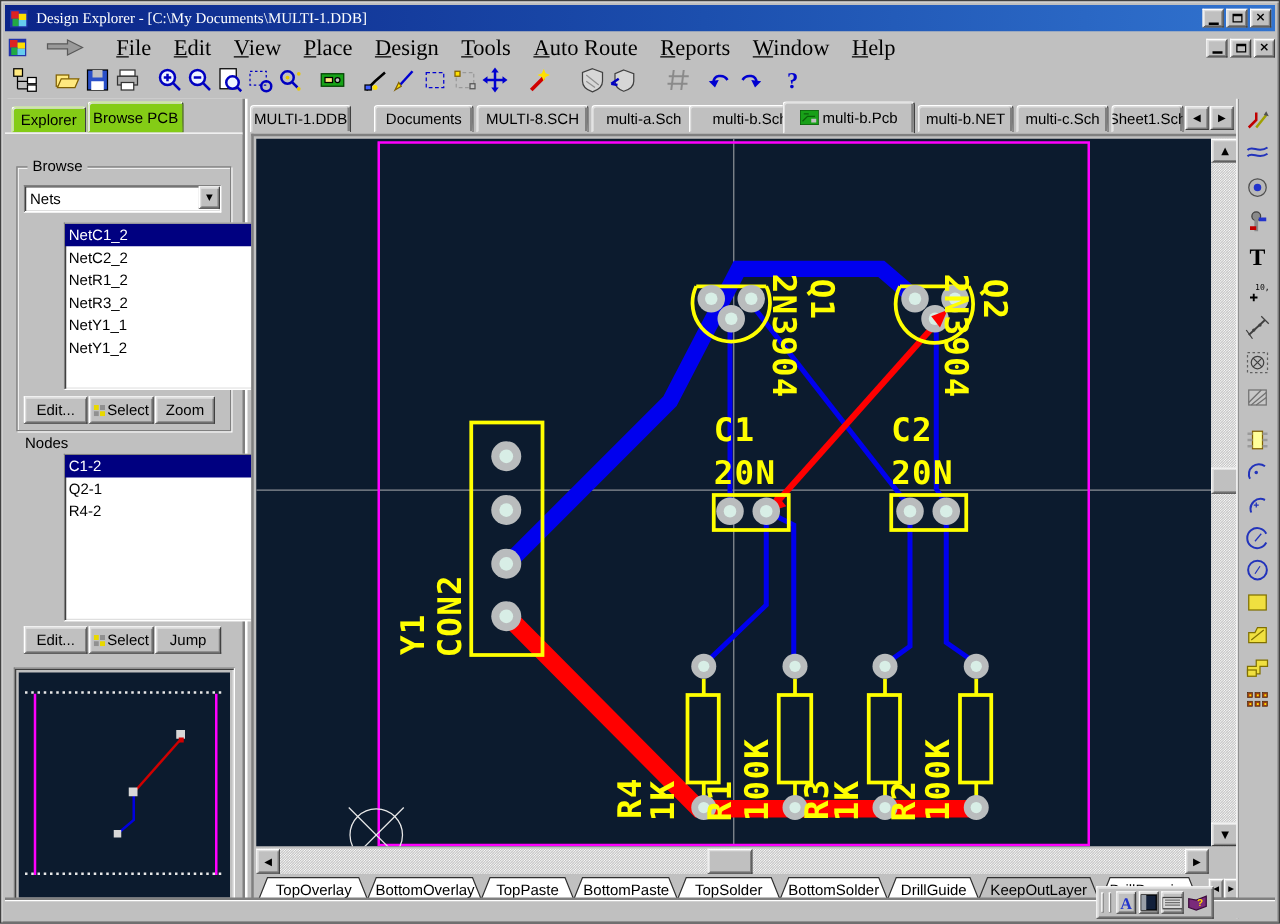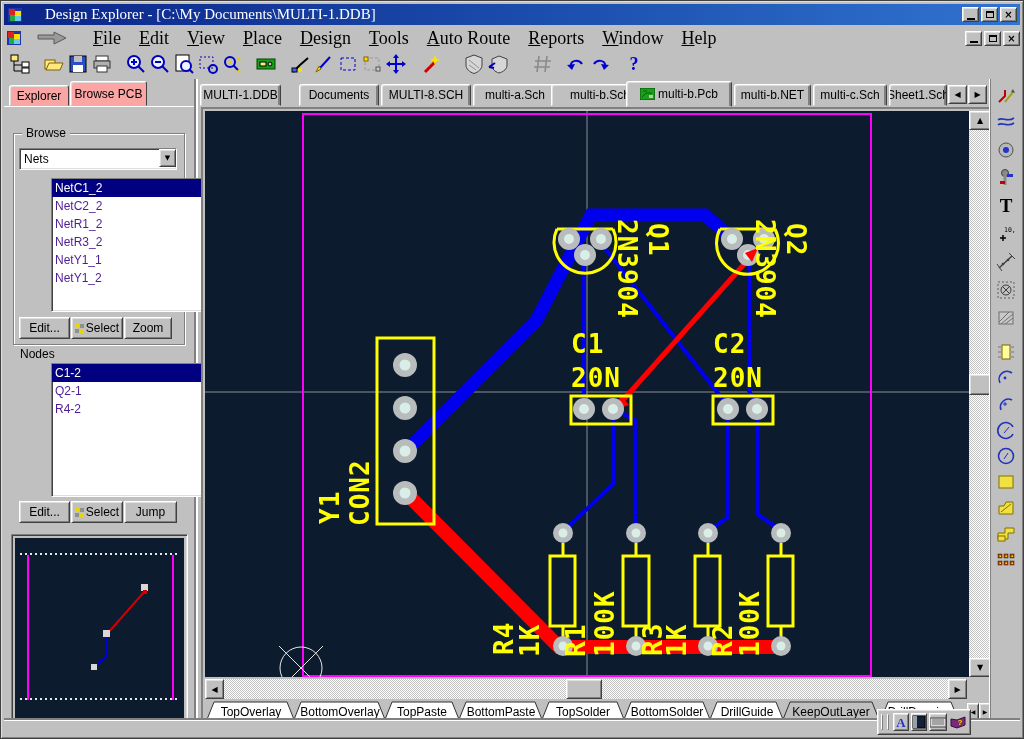--- a/index.html
+++ b/index.html
@@ -12,21 +12,21 @@
   .raised  { background:#c0c0c0; border:1px solid; border-color:#ffffff #404040 #404040 #ffffff;
              box-shadow: inset 1px 1px 0 #dfdfdf, inset -1px -1px 0 #808080; }
   .sunken  { background:#ffffff; border:1px solid; border-color:#808080 #ffffff #ffffff #808080;
              box-shadow: inset 1px 1px 0 #404040, inset -1px -1px 0 #dfdfdf; }
   .groovebox { border:1px solid #808080; box-shadow: inset 1px 1px 0 #ffffff, 1px 1px 0 #ffffff; }
 
   
   .titlebar { position:absolute; left:3px; top:3px; right:3px; height:21px;
               background:linear-gradient(90deg,#0b2488 0%, #1c4fae 55%, #3173cf 100%);
               display:flex; align-items:center; padding:0 3px; }
-  .titlebar .title { color:#ffffff; font-family:"Liberation Serif", serif; font-size:15px; margin-left:22px;
+  .titlebar .title { color:#ffffff; font-family:"Liberation Serif", serif; font-size:12px; margin-left:6px;
                      white-space:nowrap; }
   .winbtns { margin-left:auto; display:flex; gap:2px; }
   .winbtn { width:17px; height:15px; display:flex; align-items:center; justify-content:center;
             font-size:10px; font-weight:bold; color:#000; font-family:"DejaVu Sans",sans-serif; }
   .winbtn .minglyph { width:8px; height:2px; background:#000; margin-top:8px; }
   .winbtn .restglyph { width:8px; height:7px; border:1px solid #000; border-top-width:2px; background:#c0c0c0; }
 
   
   .menubar { position:absolute; left:3px; top:25px; right:3px; height:24px; display:flex; align-items:center; }
   .menuitem { font-family:"Liberation Serif", serif; font-size:18px; color:#000; padding:2px 9px; white-space:nowrap; }
@@ -45,26 +45,26 @@
             box-shadow: inset 1px 1px 0 #dfdfdf, inset -2px 0 0 #808080;
             font-size:12px; display:flex; align-items:center; justify-content:center;
             overflow:hidden; white-space:nowrap; padding:0 4px; }
   .doctab.active { top:2px; height:26px; z-index:3; }
   .tabscroll { position:absolute; top:6px; width:19px; height:19px; display:flex; align-items:center; justify-content:center;
                font-size:8px; font-family:"DejaVu Sans",sans-serif; }
 
   
   .panel { position:absolute; left:3px; top:78px; width:192px; bottom:18px; background:#c0c0c0;
            border-right:2px solid; border-color:#808080; box-shadow: 2px 0 0 #ffffff; }
-  .ptab { position:absolute; background:#fca5a5; border:1px solid; border-color:#ffffff #404040 transparent #ffffff;
+  .ptab { position:absolute; background:#84cc16; border:1px solid; border-color:#ffffff #404040 transparent #ffffff;
           box-shadow: inset 1px 1px 0 #dfdfdf; border-top-left-radius:3px; border-top-right-radius:3px;
           font-size:12px; display:flex; align-items:center; justify-content:center; }
   .grouplabel { position:absolute; font-size:12px; background:#c0c0c0; padding:0 4px; z-index:2; }
   .listbox { position:absolute; font-size:12px;margin-left:32px; }
-  .listitem { height:18px; line-height:18px; padding-left:3px; color:#4c1d95; white-space:nowrap; }
+  .listitem { height:18px; line-height:18px; padding-left:3px; color:#000000; white-space:nowrap; }
   .listitem.sel { background:#000080; color:#ffffff; }
   .pbtn { position:absolute; height:22px; font-size:12px; display:flex; align-items:center; justify-content:center;
           overflow:hidden; white-space:nowrap; }
   .plabel { position:absolute; font-size:12px; }
 
   
   .canvas-frame { position:absolute; left:200px; top:106px; width:791px; height:617px;
                   border:2px solid; border-color:#808080 #ffffff #ffffff #808080; background:#c0c0c0; }
   .pcb-canvas { position:absolute; left:204px; top:110px; width:764px; height:566px; background:#0c1b2e; }
   .dither { background-color:#d9d9d9;

